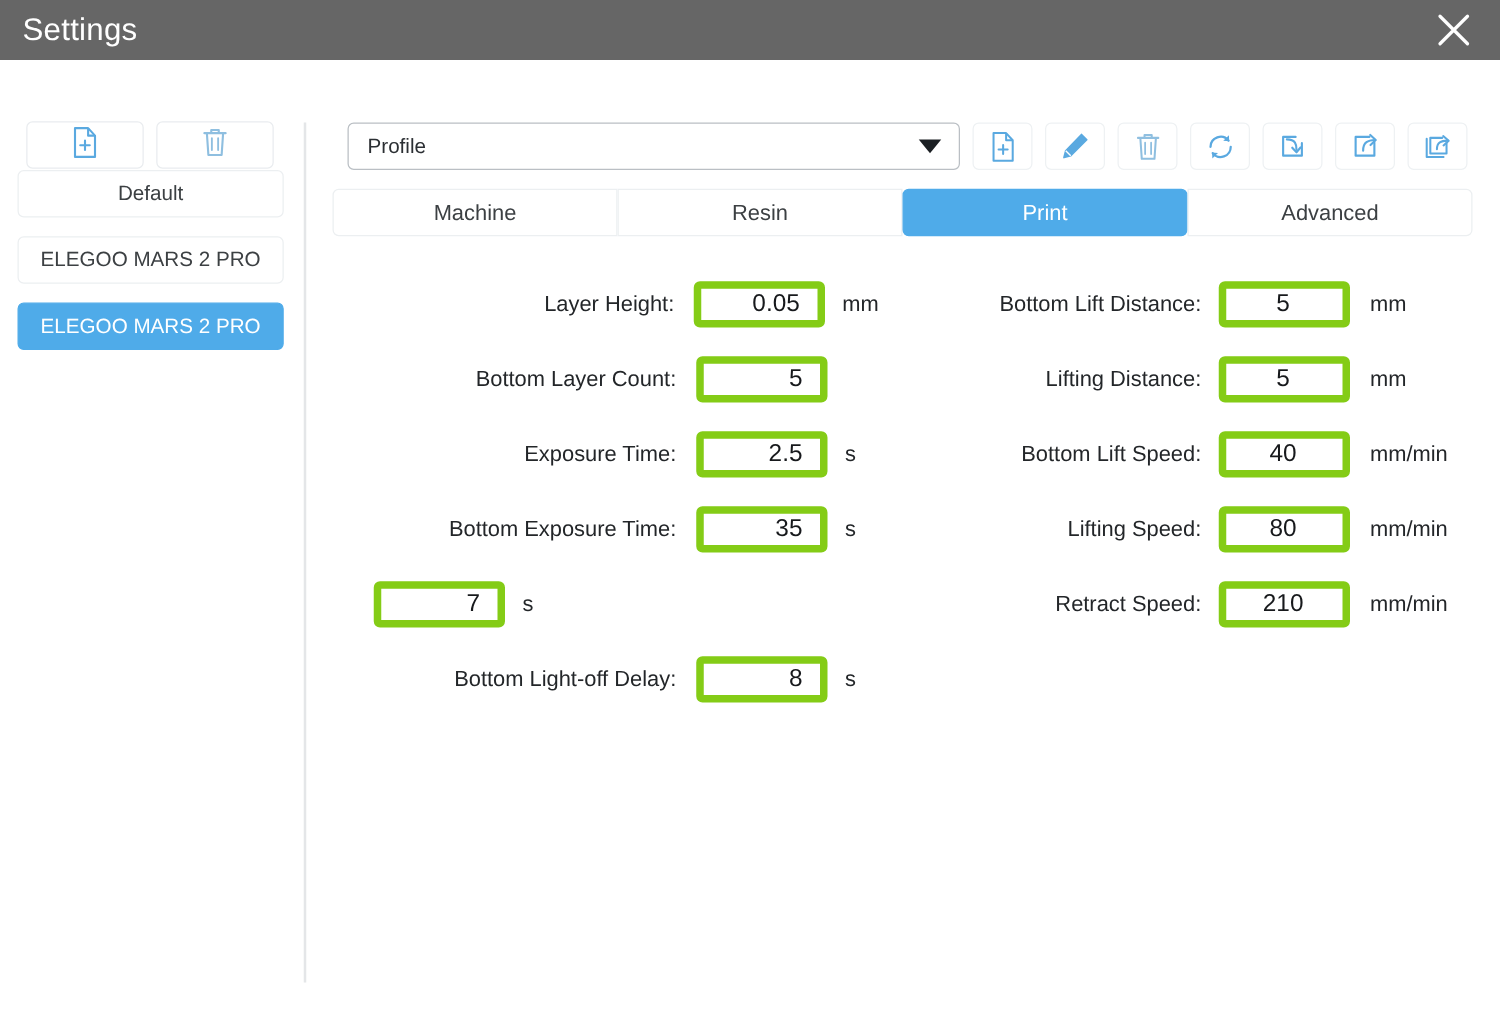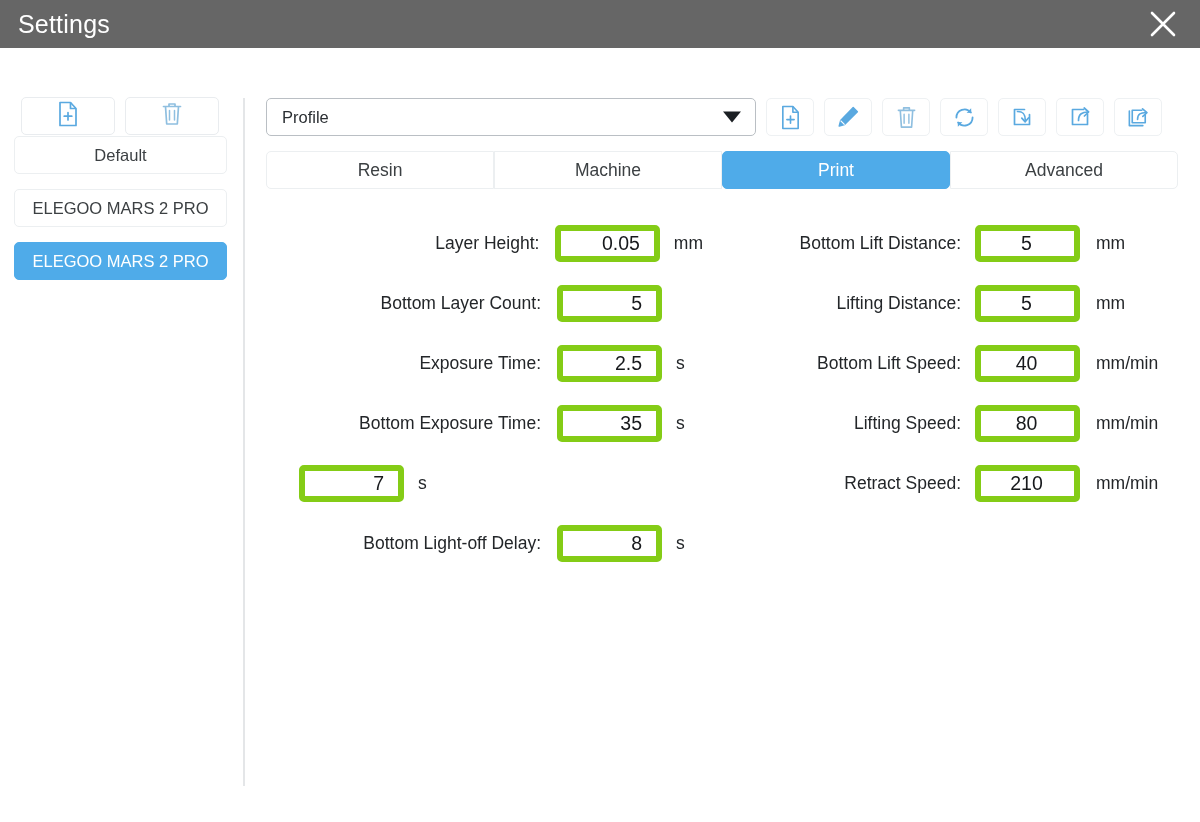--- a/index.html
+++ b/index.html
@@ -100,20 +100,21 @@
     display: flex; align-items: center; gap: 10px;
   }
   .profile-select {
     position: relative;
     width: 490px; height: 38px;
     border: 1px solid #babfc4;
     border-radius: 5px;
     background: #ffffff;
     display: flex; align-items: center;
     cursor: pointer;
+    margin-left: 12px;
   }
   .profile-select .label {
     font-size: 16.5px; color: #2b2f33;
     margin-left: 15px;
   }
   .caret {
     position: absolute; right: 14px; top: 50%;
     transform: translateY(-50%);
     width: 0; height: 0;
     border-left: 9px solid transparent;
@@ -340,24 +341,24 @@
             <path d="M16.5 5.5 H6.5 V18.5 H20 V10" fill="none" stroke="#5aa9e0" stroke-width="1.7" stroke-linejoin="round" stroke-linecap="round"></path>
             <path d="M12 15 C12 9 15.5 8 21 7.8" fill="none" stroke="#5aa9e0" stroke-width="1.7" stroke-linecap="round"></path>
             <path d="M17.2 4.0 L21.8 7.9 L17.5 11.8" fill="none" stroke="#5aa9e0" stroke-width="1.7" stroke-linejoin="round" stroke-linecap="round"></path>
           </svg>
         </span>
       </div>
     </div>
 
     <div class="tabs">
       <div class="tab">
+        <span>Machine</span>
+      </div>
+      <div class="tab">
         <span>Resin</span>
-      </div>
-      <div class="tab">
-        <span>Machine</span>
       </div>
       <div class="tab active">
         <span>Print</span>
       </div>
       <div class="tab">
         <span>Advanced</span>
       </div>
     </div>
 
     <div class="form">

